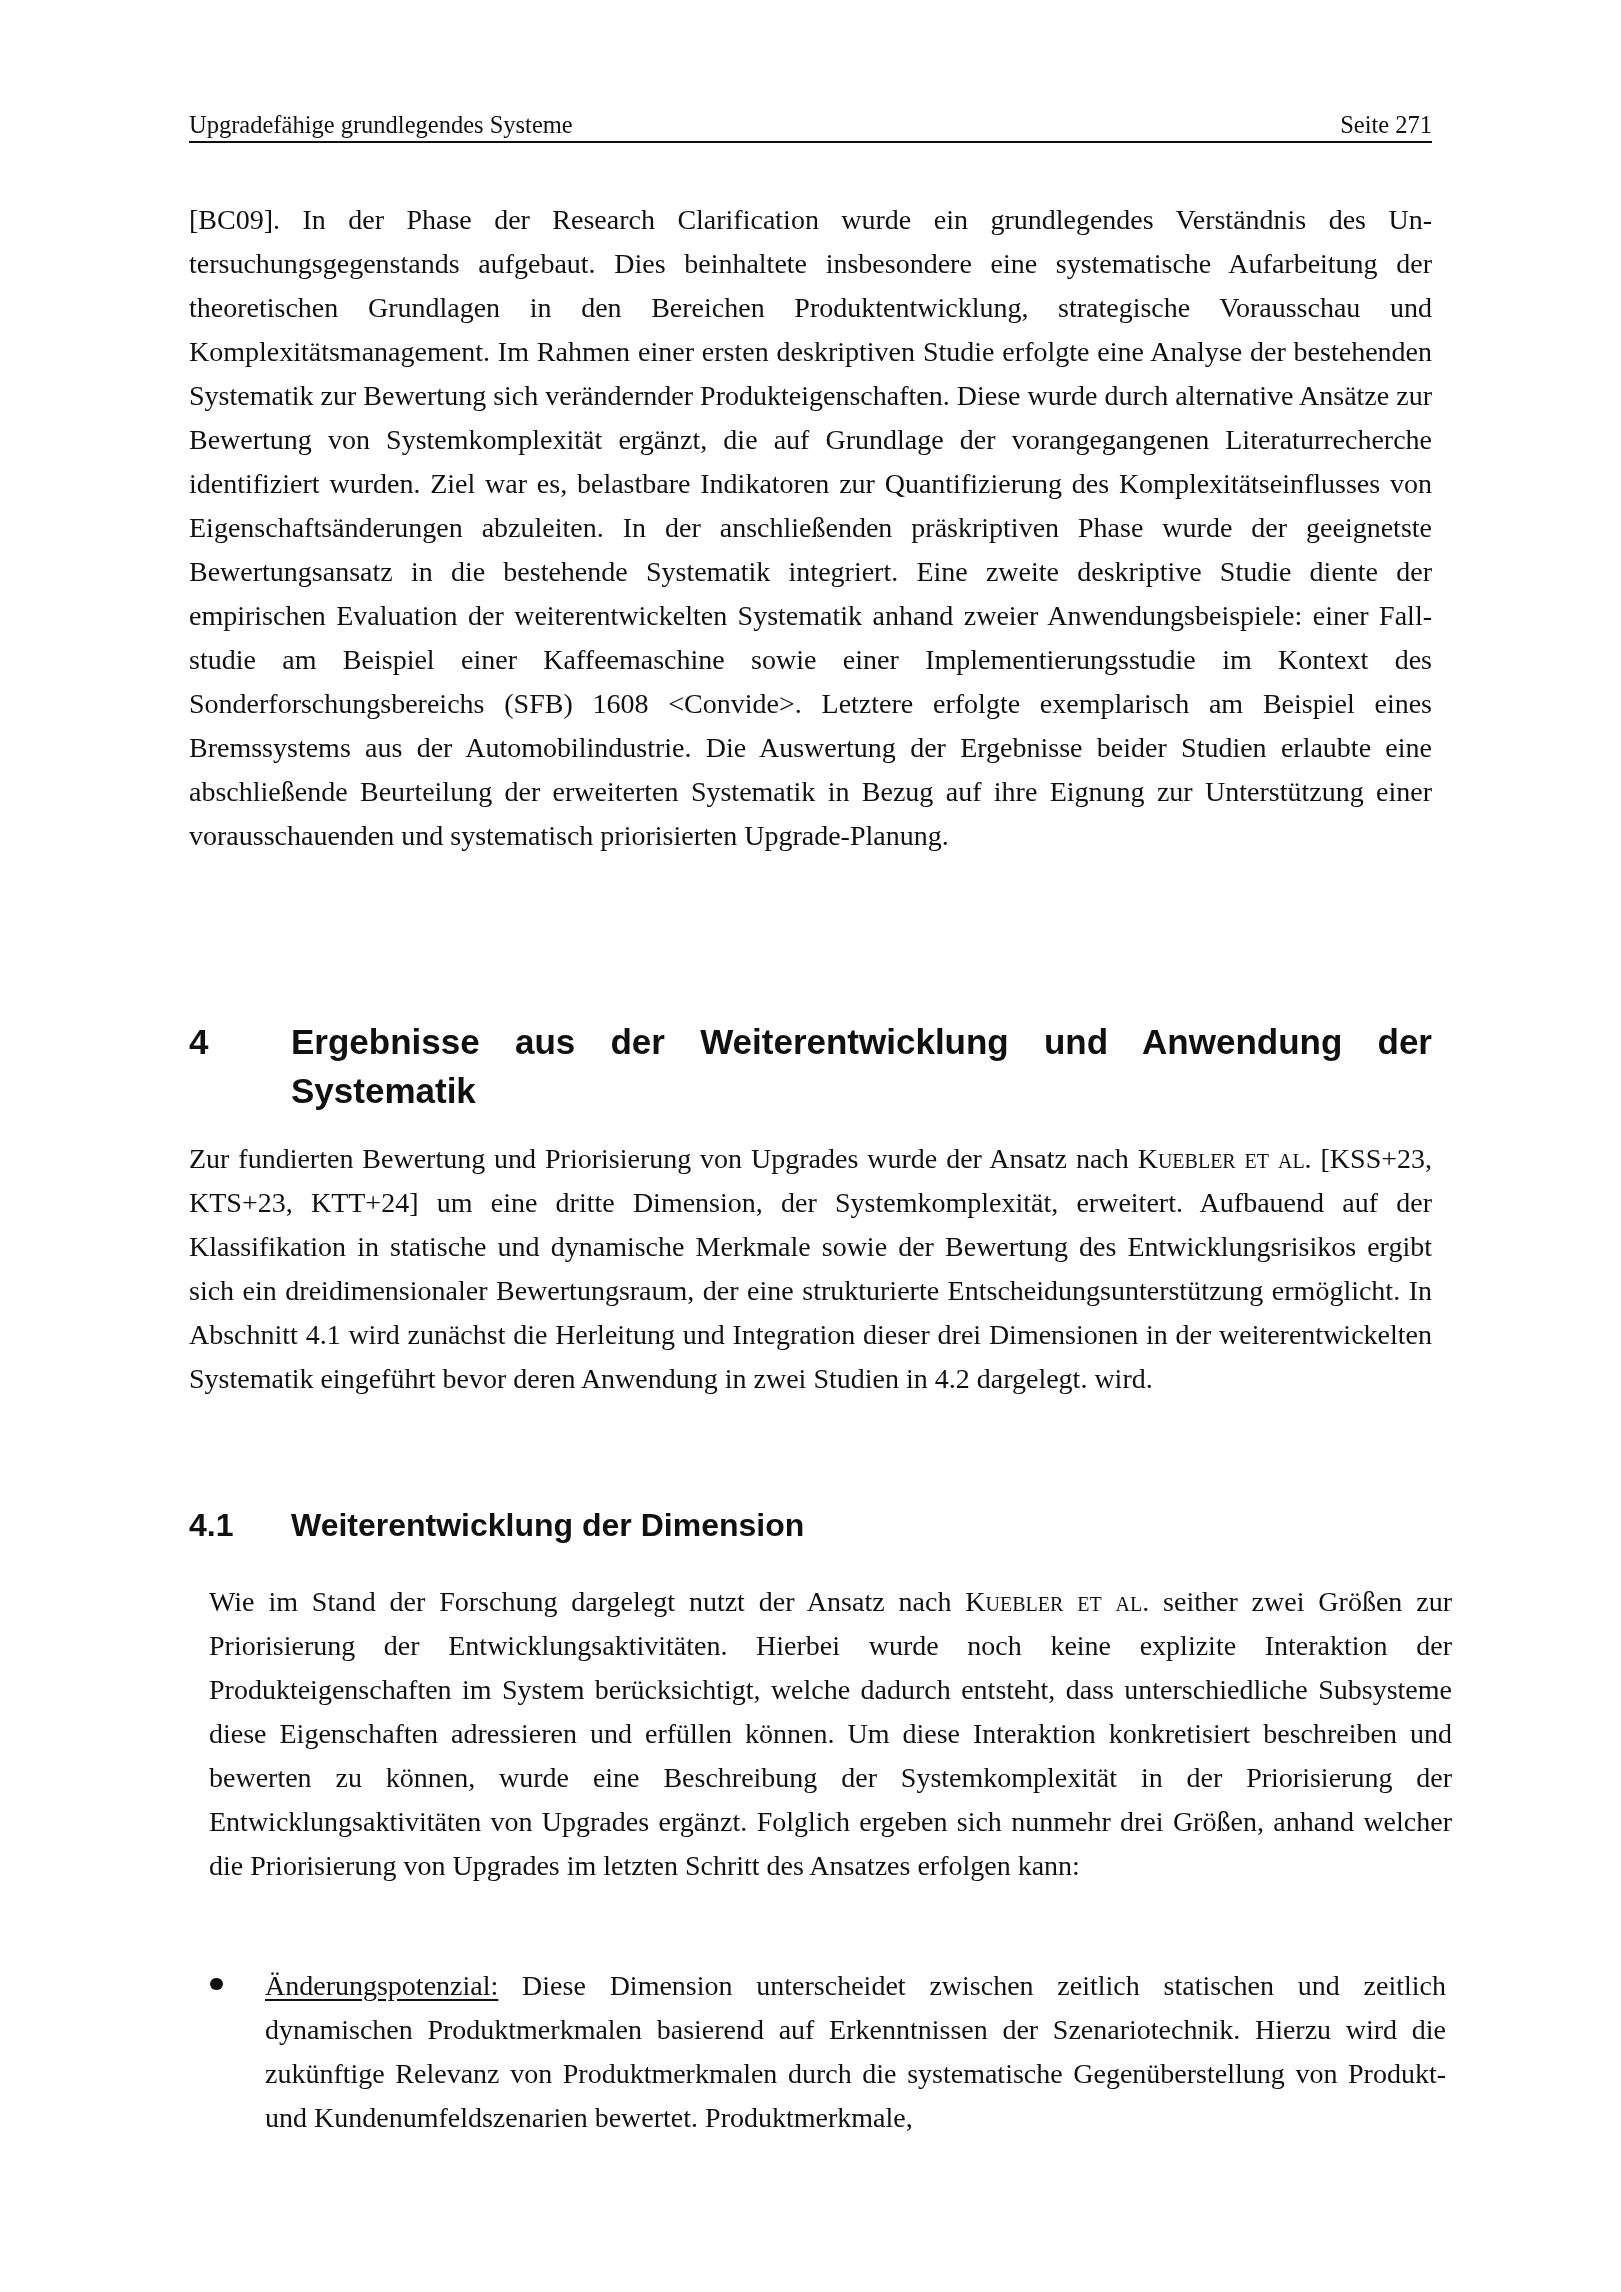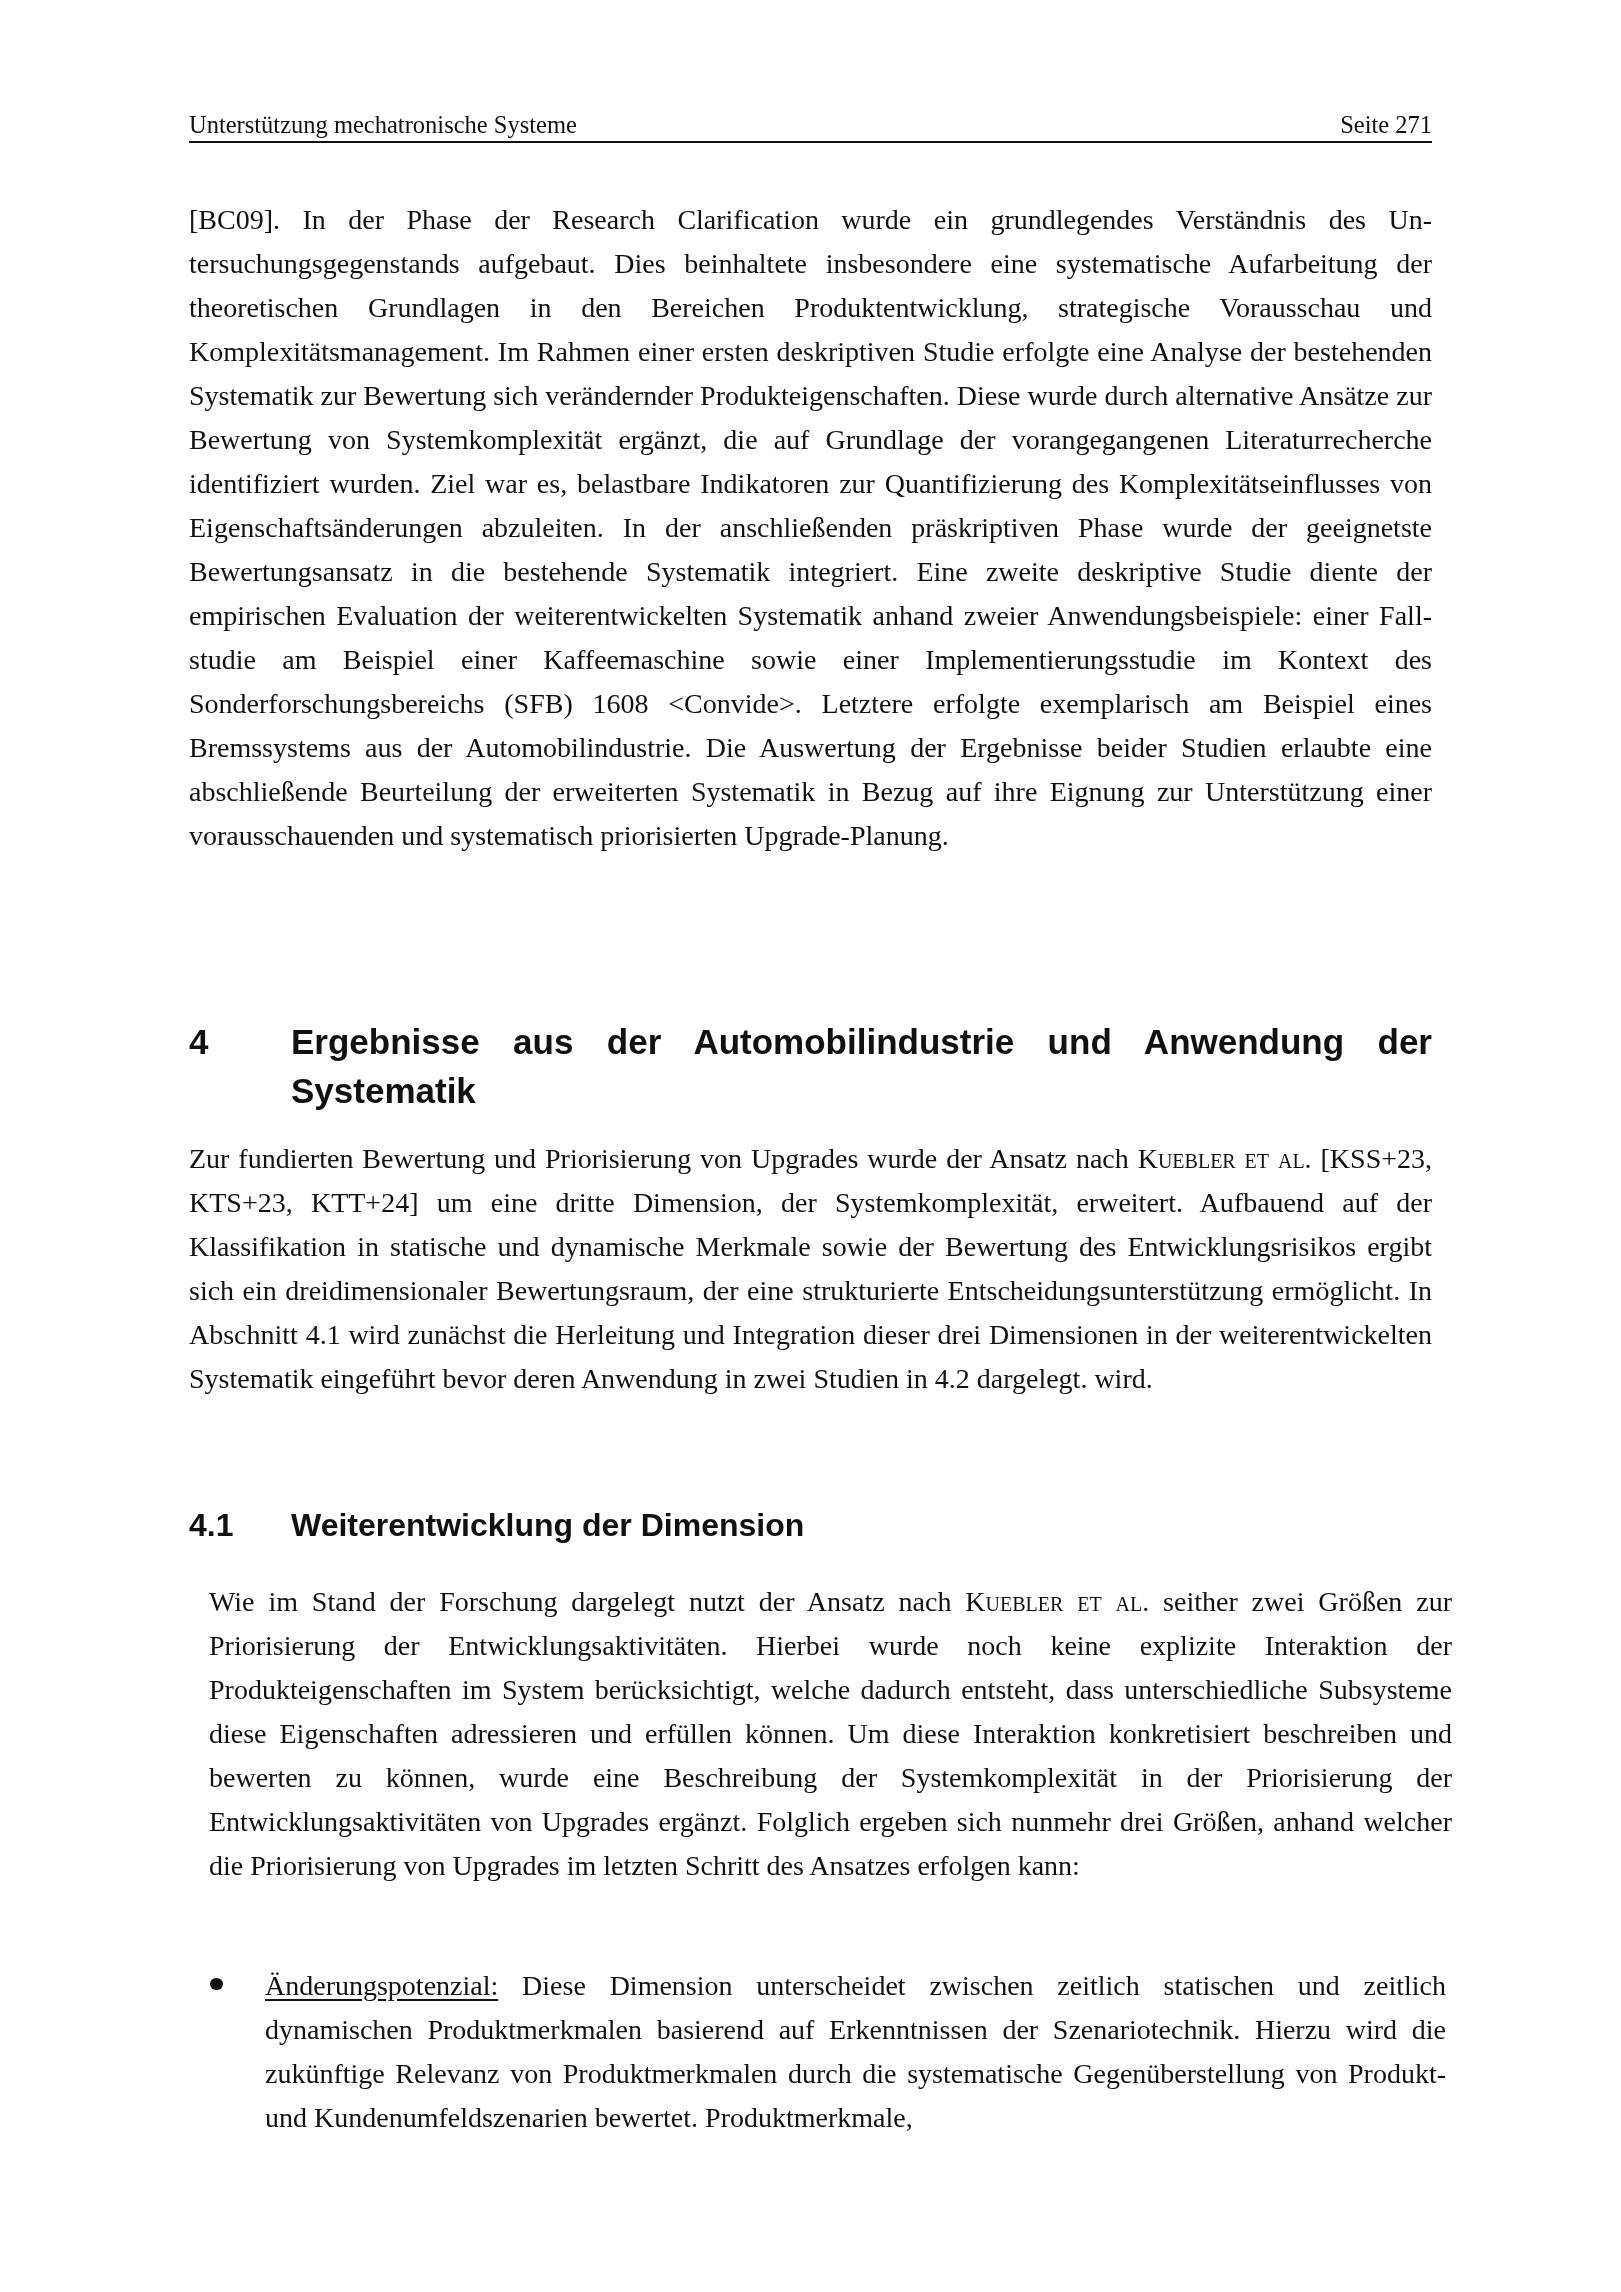--- a/index.html
+++ b/index.html
@@ -98,31 +98,31 @@
       border-radius: 50%;
     }
     .term { text-decoration: underline; text-underline-offset: 3.9px; }
   </style>
 </head>
 <body>
 
 <div class="page">
 
   <div class="running-header">
-    <span class="left">Unterstützung mechatronische Systeme</span>
+    <span class="left">Upgradefähige grundlegendes Systeme</span>
     <span class="right">Seite 271</span>
   </div>
 
   <div class="block-1">
     <p class="body-text">[BC09]. In der Phase der Research Clarification wurde ein grundlegendes Verständnis des Un­tersuchungsgegenstands aufgebaut. Dies beinhaltete insbesondere eine systematische Aufarbei­tung der theoretischen Grundlagen in den Bereichen Produktentwicklung, strategische Voraus­schau und Komplexitätsmanagement. Im Rahmen einer ersten deskriptiven Studie erfolgte eine Analyse der bestehenden Systematik zur Bewertung sich verändernder Produkteigenschaften. Diese wurde durch alternative Ansätze zur Bewertung von Systemkomplexität ergänzt, die auf Grundlage der vorangegangenen Literaturrecherche identifiziert wurden. Ziel war es, belastbare Indikatoren zur Quantifizierung des Komplexitätseinflusses von Eigenschaftsänderungen ab­zuleiten. In der anschließenden präskriptiven Phase wurde der geeignetste Bewertungsansatz in die bestehende Systematik integriert. Eine zweite deskriptive Studie diente der empirischen Evaluation der weiterentwickelten Systematik anhand zweier Anwendungsbeispiele: einer Fall­studie am Beispiel einer Kaffeemaschine sowie einer Implementierungsstudie im Kontext des Sonderforschungsbereichs (SFB) 1608 &lt;Convide&gt;. Letztere erfolgte exemplarisch am Beispiel eines Bremssystems aus der Automobilindustrie. Die Auswertung der Ergebnisse beider Stu­dien erlaubte eine abschließende Beurteilung der erweiterten Systematik in Bezug auf ihre Eig­nung zur Unterstützung einer vorausschauenden und systematisch priorisierten Upgrade-Pla­nung.</p>
   </div>
 
   <div class="h1">
     <span class="num">4</span>
-    <span class="title">Ergebnisse aus der Automobilindustrie und Anwendung der Systematik</span>
+    <span class="title">Ergebnisse aus der Weiterentwicklung und Anwendung der Systematik</span>
   </div>
 
   <div class="block-2">
     <p class="body-text"><span>Zur fundierten Bewertung und Priorisierung von Upgrades wurde der Ansatz nach </span><span class="sc">Kuebler et al.</span><span> [KSS+23, KTS+23, KTT+24] um eine dritte Dimension, der Systemkomplexität, erweitert. Aufbauend auf der Klassifikation in statische und dynamische Merkmale sowie der Bewertung des Entwicklungsrisikos ergibt sich ein dreidimensionaler Bewertungsraum, der eine struktu­rierte Entscheidungsunterstützung ermöglicht. In Abschnitt 4.1 wird zunächst die Herleitung und Integration dieser drei Dimensionen in der weiterentwickelten Systematik eingeführt bevor deren Anwendung in zwei Studien in 4.2 dargelegt. wird.</span></p>
   </div>
 
   <div class="h2">
     <span class="num">4.1</span>
     <span class="title">Weiterentwicklung der Dimension</span>
   </div>

